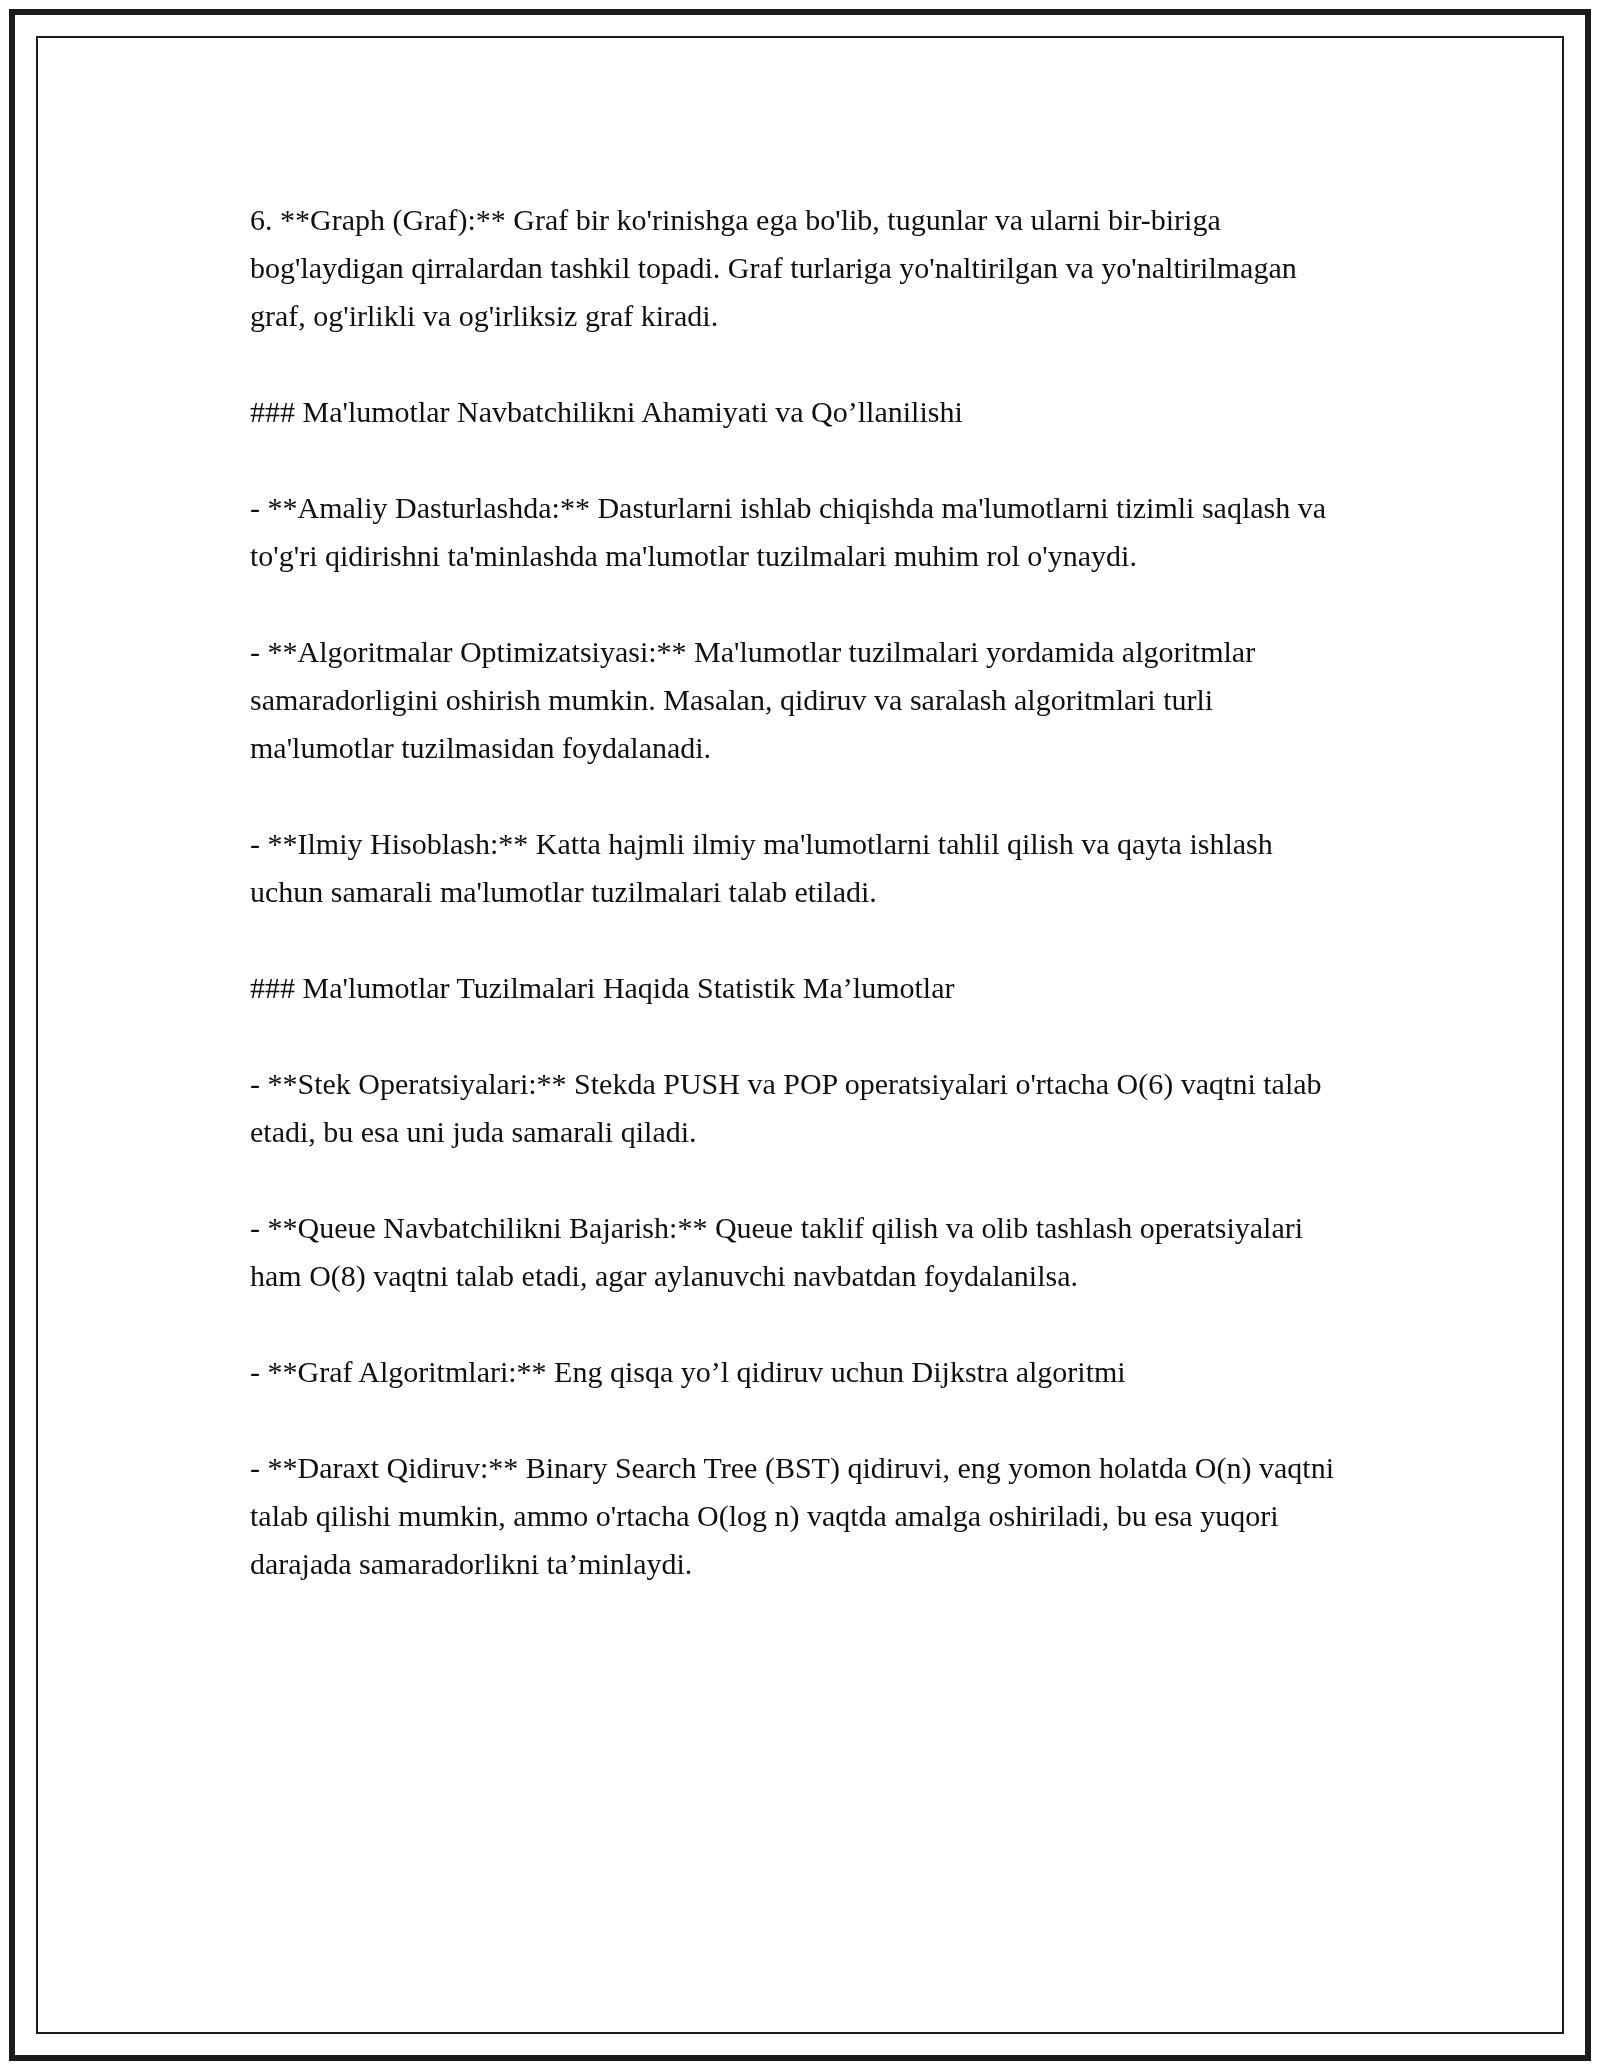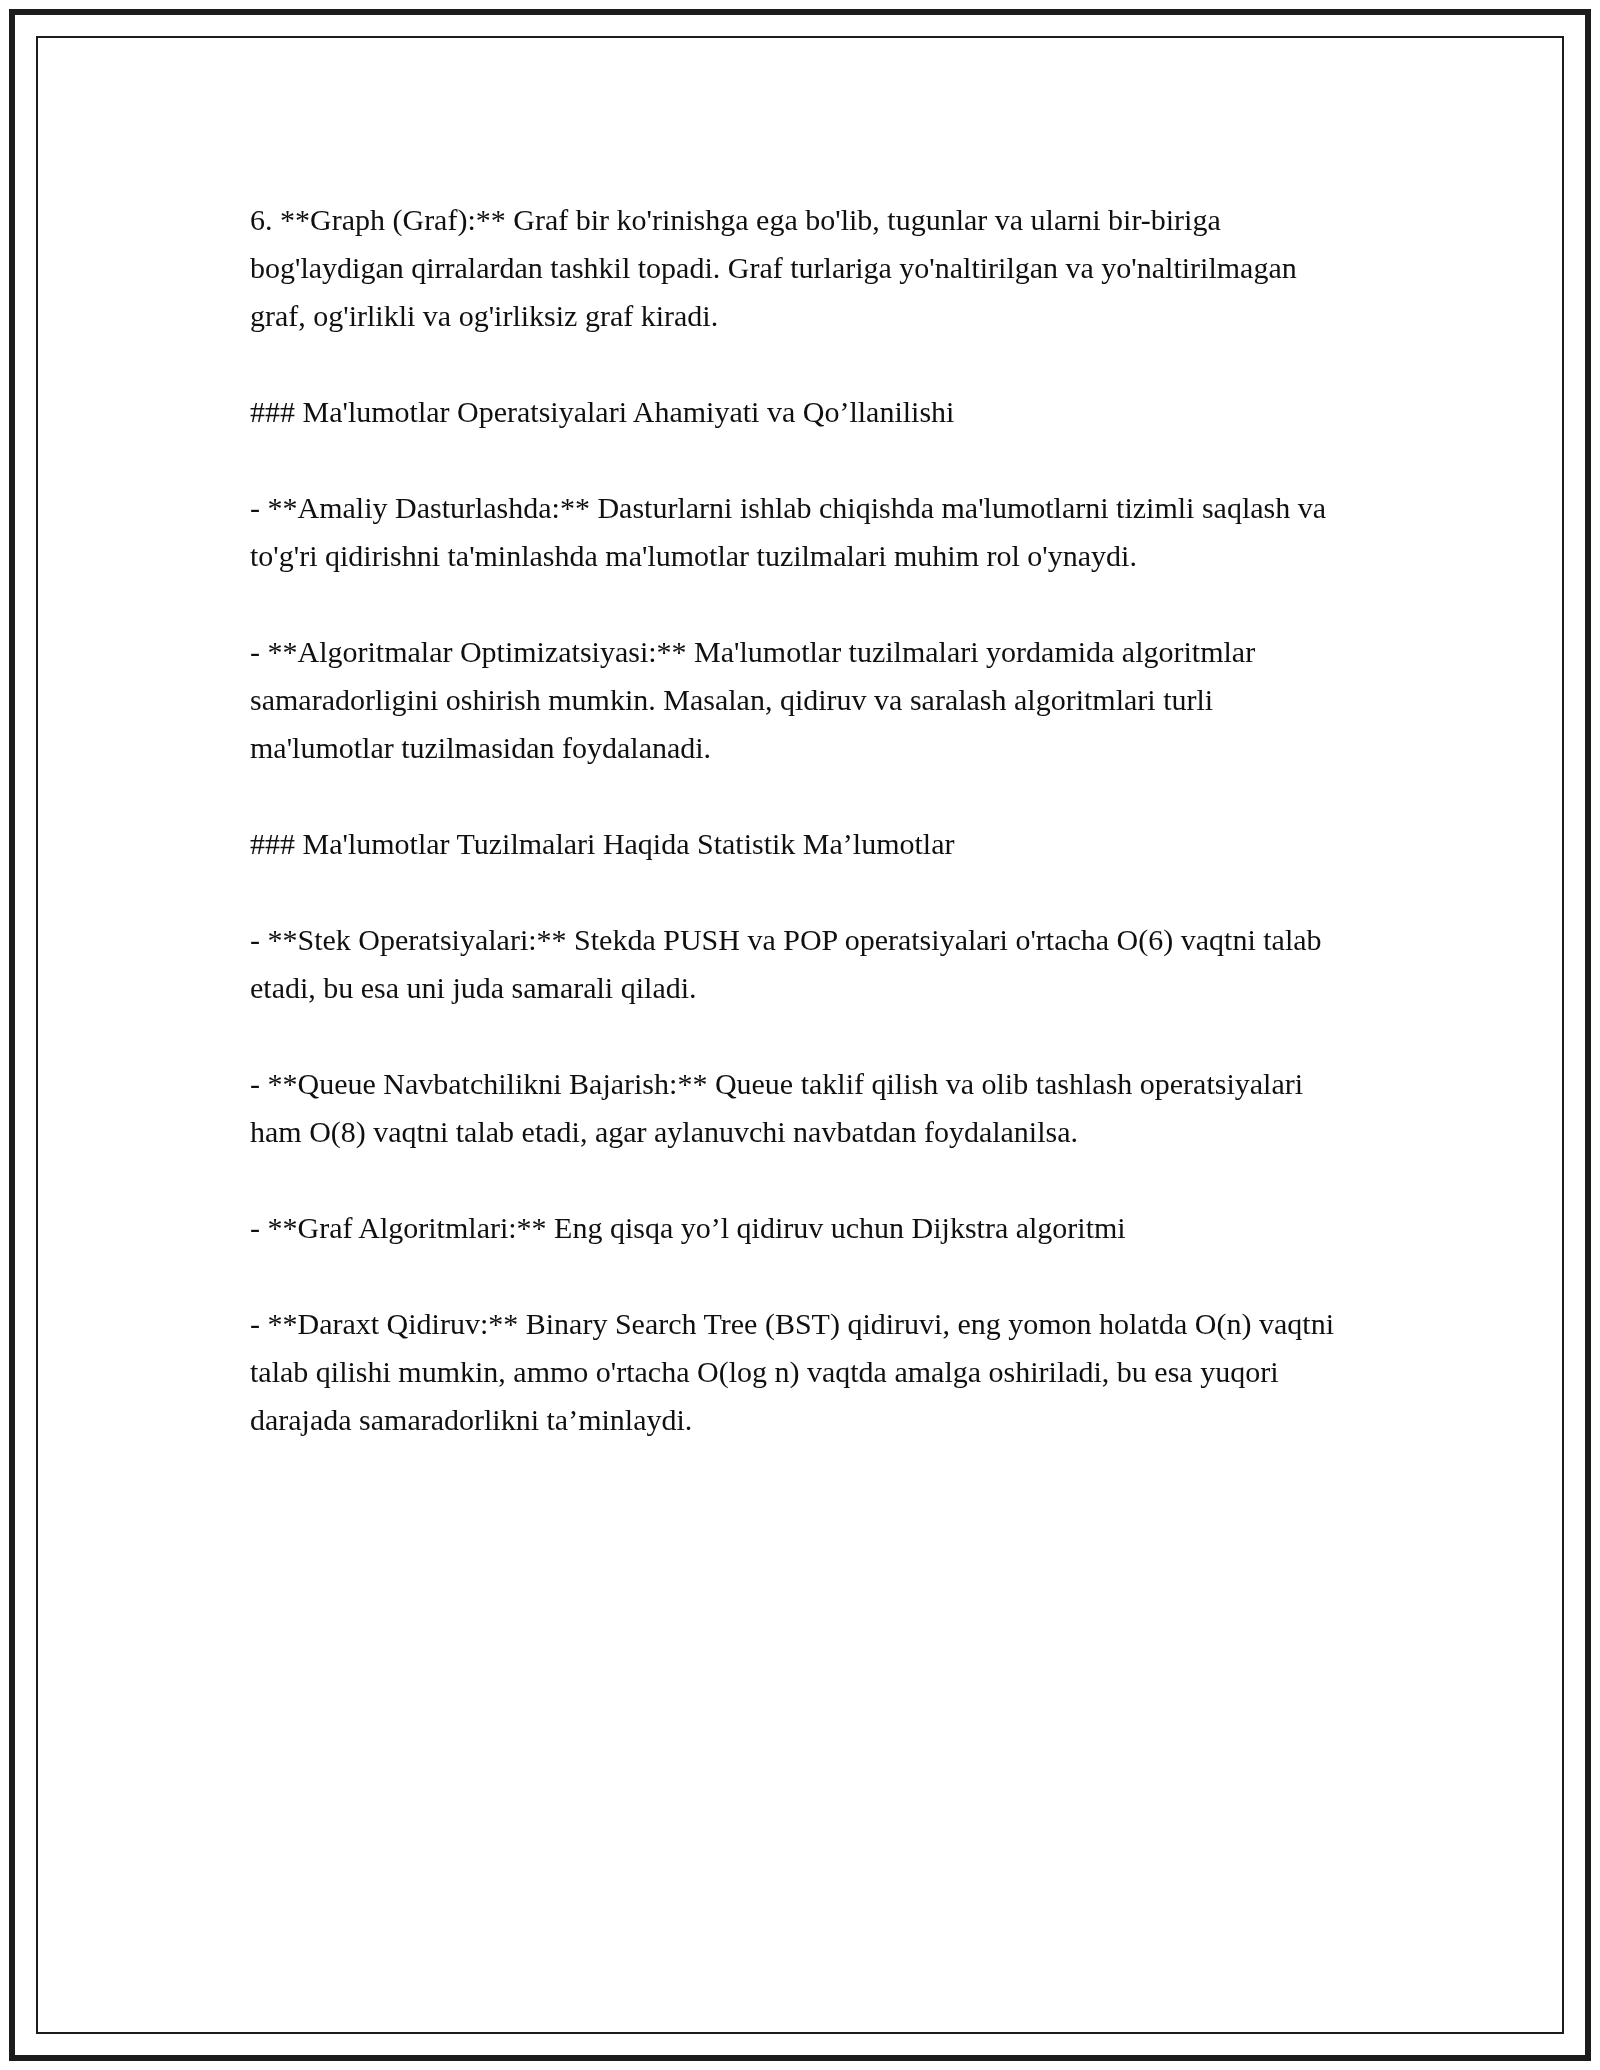--- a/index.html
+++ b/index.html
@@ -47,23 +47,24 @@
     white-space: pre-wrap;
   }
 </style>
 </head>
 <body>
 
 <div class="frame-outer">
   <div class="frame-inner">
     <div class="content">
       <p class="para">6. **Graph (Graf):** Graf bir ko'rinishga ega bo'lib, tugunlar va ularni bir-biriga bog'laydigan qirralardan tashkil topadi. Graf turlariga yo'naltirilgan va yo'naltirilmagan graf, og'irlikli va og'irliksiz graf kiradi.</p>
-      <p class="para">### Ma'lumotlar Operatsiyalari Ahamiyati va Qo’llanilishi</p>
+      <p class="para">### Ma'lumotlar Navbatchilikni Ahamiyati va Qo’llanilishi</p>
       <p class="para">- **Amaliy Dasturlashda:** Dasturlarni ishlab chiqishda ma'lumotlarni tizimli saqlash va to'g'ri qidirishni ta'minlashda ma'lumotlar tuzilmalari muhim rol o'ynaydi.</p>
       <p class="para">- **Algoritmalar Optimizatsiyasi:** Ma'lumotlar tuzilmalari yordamida algoritmlar samaradorligini oshirish mumkin. Masalan, qidiruv va saralash algoritmlari turli ma'lumotlar tuzilmasidan foydalanadi.</p>
+      <p class="para">- **Ilmiy Hisoblash:** Katta hajmli ilmiy ma'lumotlarni tahlil qilish va qayta ishlash uchun samarali ma'lumotlar tuzilmalari talab etiladi.</p>
       <p class="para">### Ma'lumotlar Tuzilmalari Haqida Statistik Ma’lumotlar</p>
       <p class="para">- **Stek Operatsiyalari:** Stekda PUSH va POP operatsiyalari o'rtacha O(6) vaqtni talab etadi, bu esa uni juda samarali qiladi.</p>
       <p class="para">- **Queue Navbatchilikni Bajarish:** Queue taklif qilish va olib tashlash operatsiyalari ham O(8) vaqtni talab etadi, agar aylanuvchi navbatdan foydalanilsa.</p>
       <p class="para">- **Graf Algoritmlari:** Eng qisqa yo’l qidiruv uchun Dijkstra algoritmi</p>
       <p class="para">- **Daraxt Qidiruv:** Binary Search Tree (BST) qidiruvi, eng yomon holatda O(n) vaqtni talab qilishi mumkin, ammo o'rtacha O(log n) vaqtda amalga oshiriladi, bu esa yuqori darajada samaradorlikni ta’minlaydi.</p>
     </div>
   </div>
 </div>
 
 </body></html>

